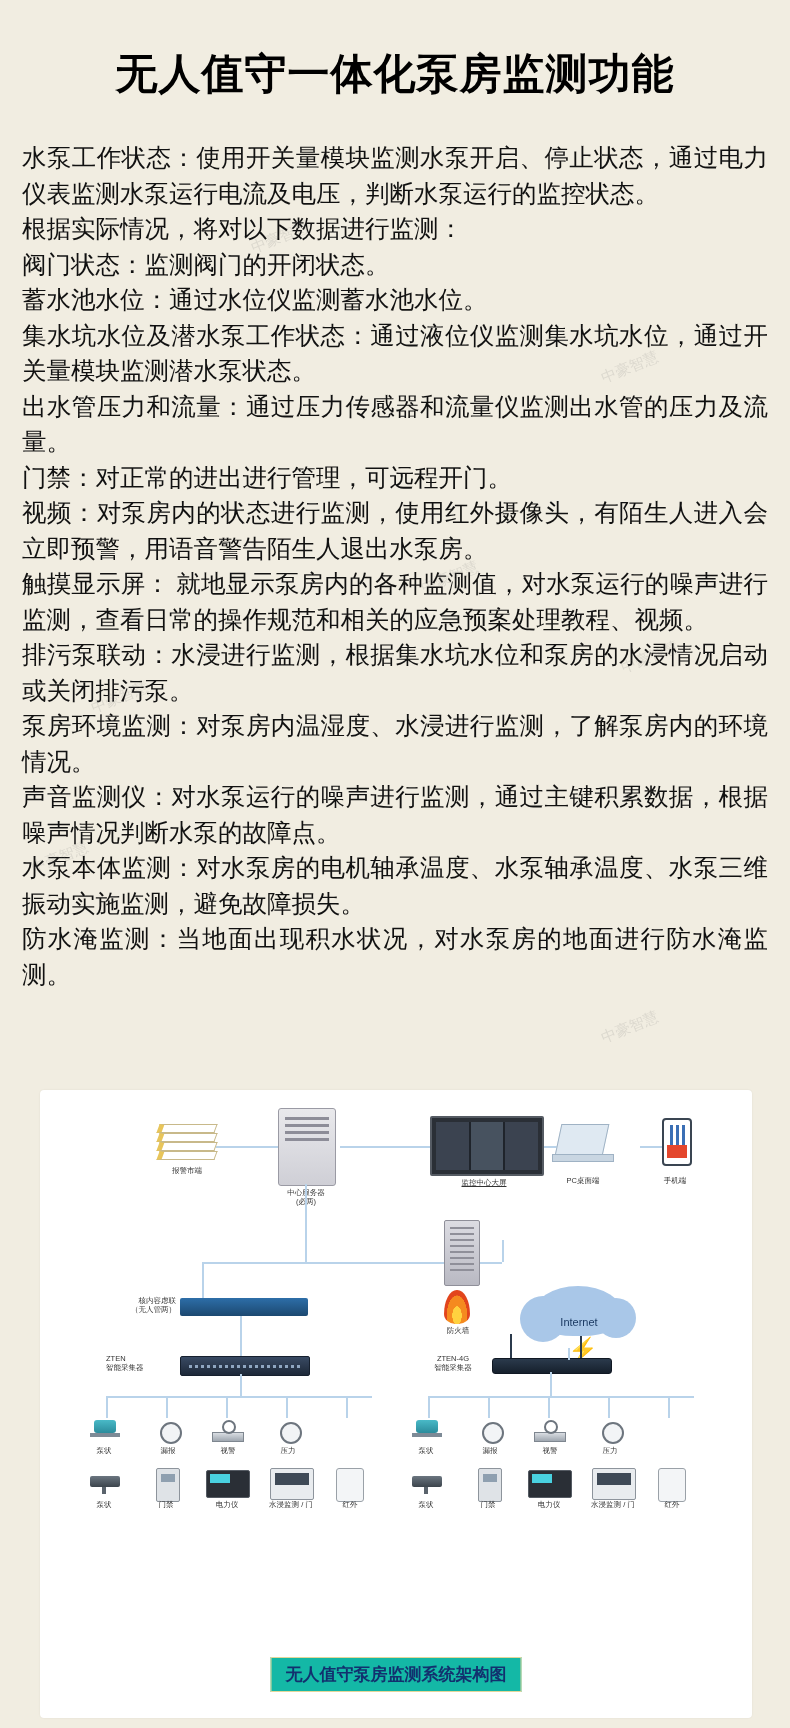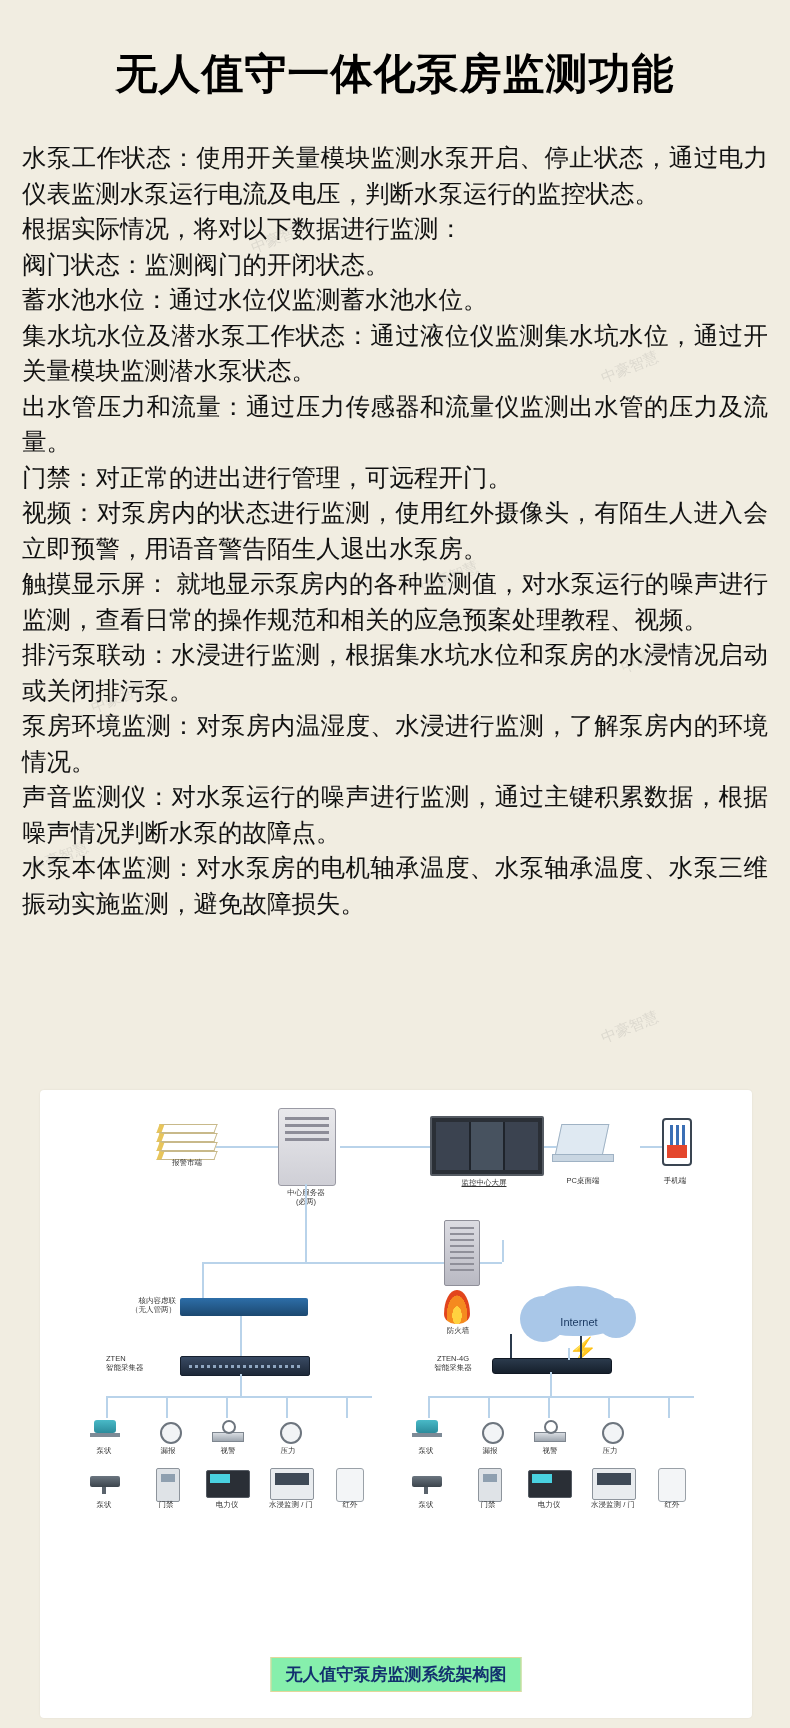--- a/index.html
+++ b/index.html
@@ -52,21 +52,21 @@
     background: #ffffff;
     border-radius: 4px;
     box-shadow: 0 0 2px rgba(0,0,0,0.08);
     overflow: hidden;
   }
   .fig-caption {
     position: absolute;
     left: 50%;
     transform: translateX(-50%);
     bottom: 26px;
-    background: #86efac;
+    background: #14b8a6;
     border: 1px solid #e3d79a;
     padding: 5px 14px;
     font-size: 17px;
     font-weight: bold;
     color: #12306e;
     white-space: nowrap;
   }
   
   .node-label {
     position: absolute;
@@ -370,36 +370,37 @@
     <p class="para">蓄水池水位：通过水位仪监测蓄水池水位。</p>
     <p class="para">集水坑水位及潜水泵工作状态：通过液位仪监测集水坑水位，通过开关量模块监测潜水泵状态。</p>
     <p class="para">出水管压力和流量：通过压力传感器和流量仪监测出水管的压力及流量。</p>
     <p class="para">门禁：对正常的进出进行管理，可远程开门。</p>
     <p class="para">视频：对泵房内的状态进行监测，使用红外摄像头，有陌生人进入会立即预警，用语音警告陌生人退出水泵房。</p>
     <p class="para">触摸显示屏： 就地显示泵房内的各种监测值，对水泵运行的噪声进行监测，查看日常的操作规范和相关的应急预案处理教程、视频。</p>
     <p class="para">排污泵联动：水浸进行监测，根据集水坑水位和泵房的水浸情况启动或关闭排污泵。</p>
     <p class="para">泵房环境监测：对泵房内温湿度、水浸进行监测，了解泵房内的环境情况。</p>
     <p class="para">声音监测仪：对水泵运行的噪声进行监测，通过主键积累数据，根据噪声情况判断水泵的故障点。</p>
     <p class="para">水泵本体监测：对水泵房的电机轴承温度、水泵轴承温度、水泵三维振动实施监测，避免故障损失。</p>
+    <p class="para"> 防水淹监测：当地面出现积水状况，对水泵房的地面进行防水淹监测。</p>
   </div>
 
   <div class="figure-box">
 
     <div class="wire h" style="left:150px; top:56px; width:110px;"></div>
     <div class="wire h" style="left:300px; top:56px; width:100px;"></div>
     <div class="wire h" style="left:480px; top:56px; width:60px;"></div>
     <div class="wire h" style="left:600px; top:56px; width:40px;"></div>
 
     <div class="paper-stack" style="left:118px; top:34px;">
       <i style="top:0;"></i>
         <i style="top:9px;"></i>
         <i style="top:18px;"></i>
         <i style="top:27px;"></i>
     </div>
-    <div class="node-label" style="left:98px; top:68px; width:98px;font-family:Liberation Serif, serif;">报警市端</div>
+    <div class="node-label" style="left:98px; top:76px; width:98px;font-family:Liberation Serif, serif;">报警市端</div>
 
     <div class="srv" style="left:238px; top:18px; width:56px; height:76px;"></div>
     <div class="node-label" style="left:212px; top:98px; width:108px;">中心服务器
 (必两)</div>
 
     <div class="bigscreen" style="left:390px; top:26px; width:110px; height:56px;"></div>
     <div class="node-label" style="left:368px; top:88px; width:152px;text-decoration:underline;">监控中心大屏</div>
 
     <div class="laptop" style="left:512px; top:34px; width:60px; height:40px;">
       <div class="lid"></div>

